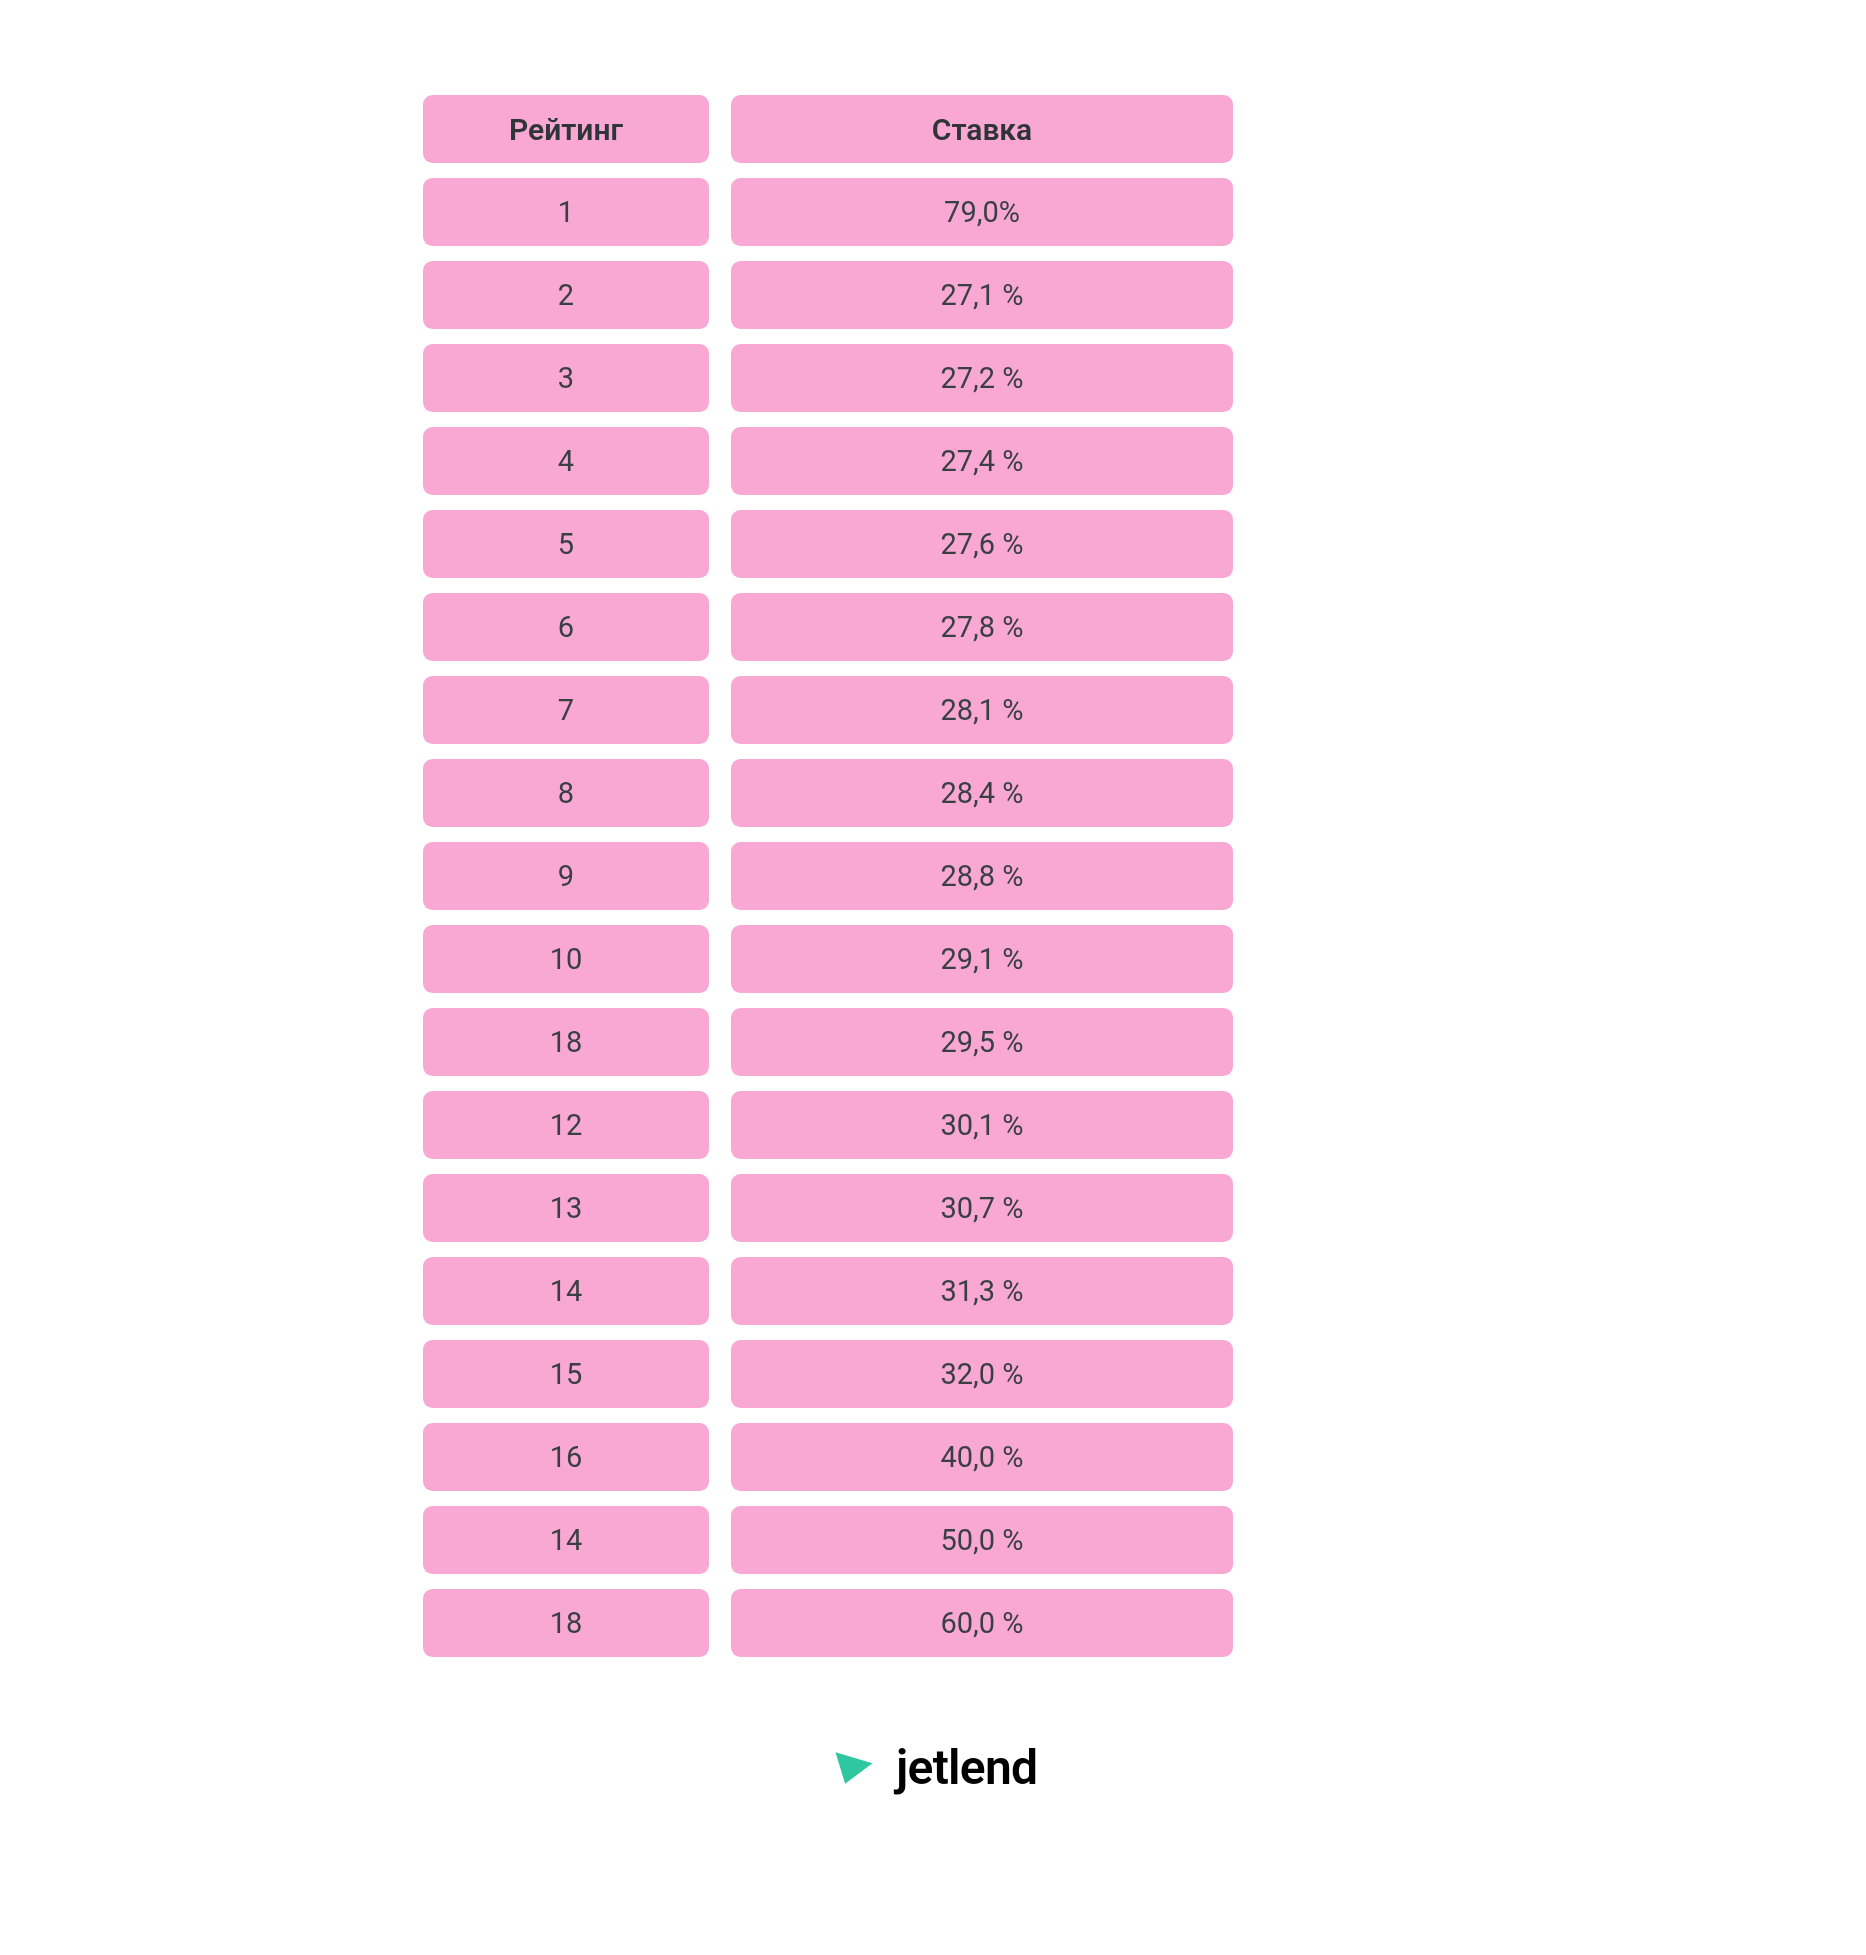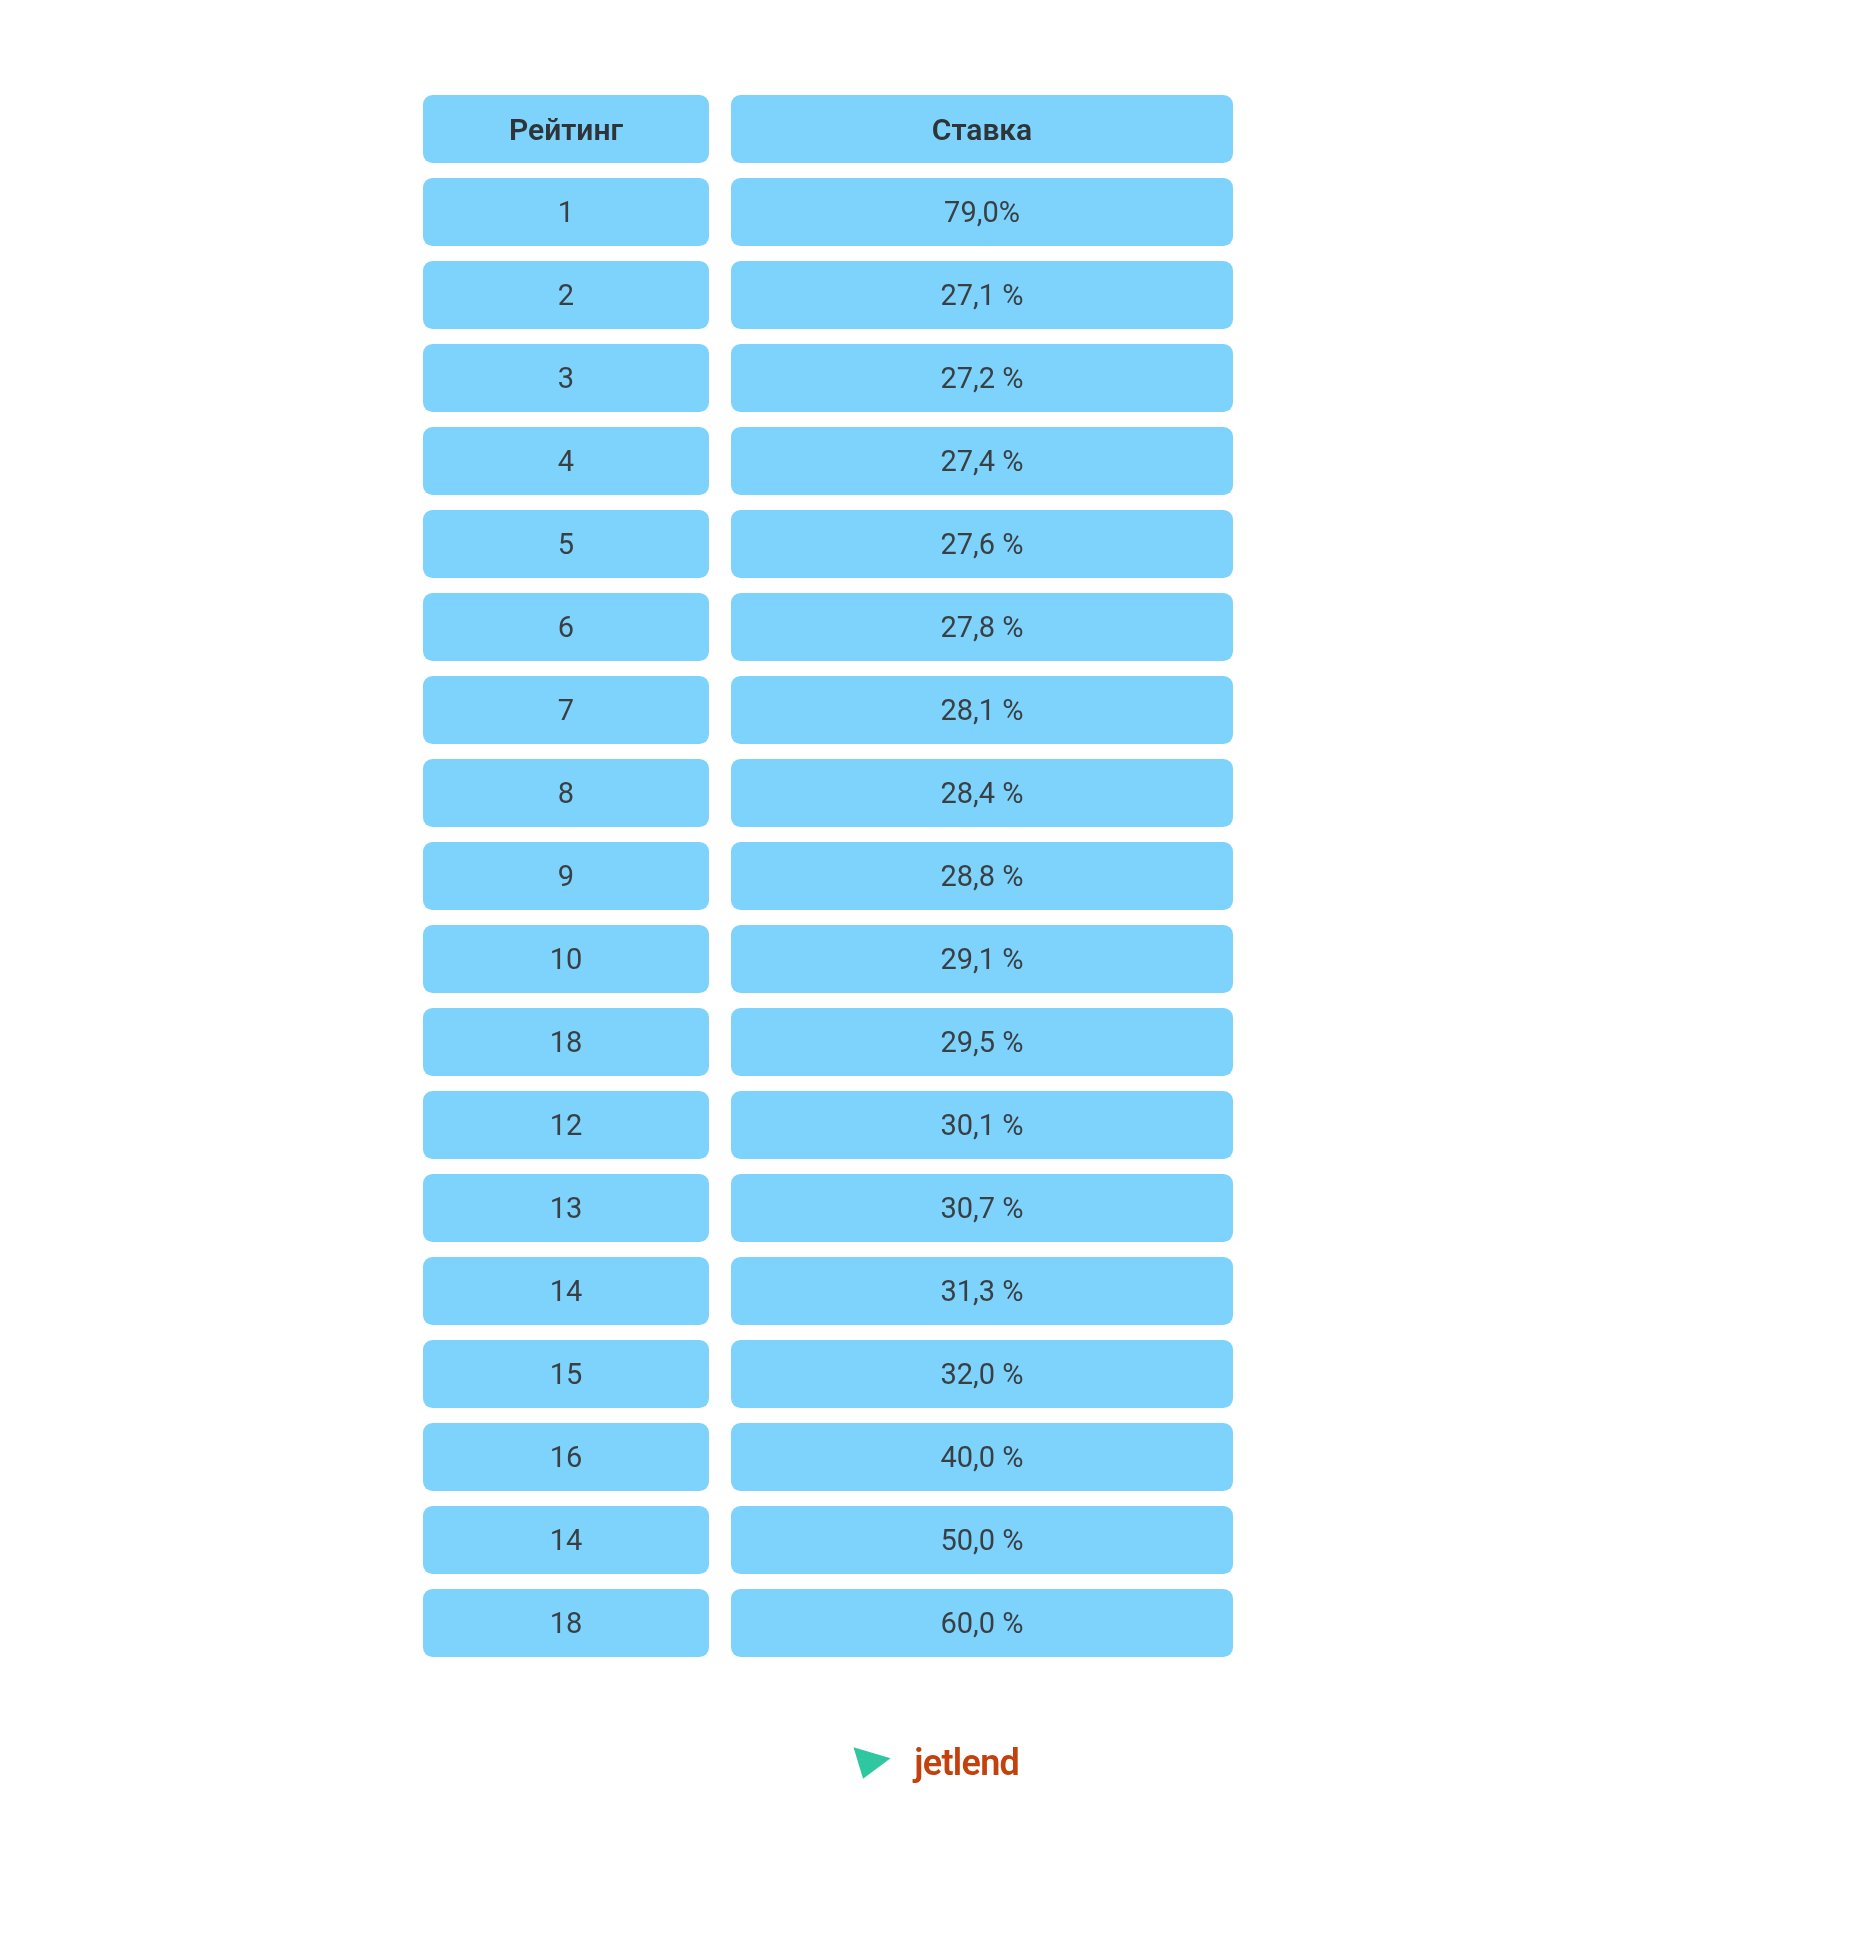--- a/index.html
+++ b/index.html
@@ -21,21 +21,21 @@
       display: flex;
       flex-direction: column;
       gap: 15px;
       width: 1021px;
     }
     .table-row {
       display: flex;
       gap: 22px;
     }
     .cell {
-      background: #7dd3fc;
+      background: #f9a8d4;
       border-radius: 9.5px;
       height: 68px;
       display: flex;
       align-items: center;
       justify-content: center;
       font-size: 29px;
       color: #3a3f44;
     }
     .cell-rating {
       width: 286px;
@@ -48,23 +48,23 @@
       font-size: 30px;
       color: #2f3438;
     }
     .logo-container {
       margin-top: 82px;
       display: flex;
       align-items: center;
       gap: 5.4px;
     }
     .logo-text {
-      font-size: 36px;
+      font-size: 48px;
       font-weight: 600;
-      color: #c2410c;
+      color: #000000;
       letter-spacing: -0.7px;
       margin-left: 13px;
     }
     .logo-icon {
       display: inline-flex;
       align-items: center;
     }
   </style>
 </head>
 <body>

